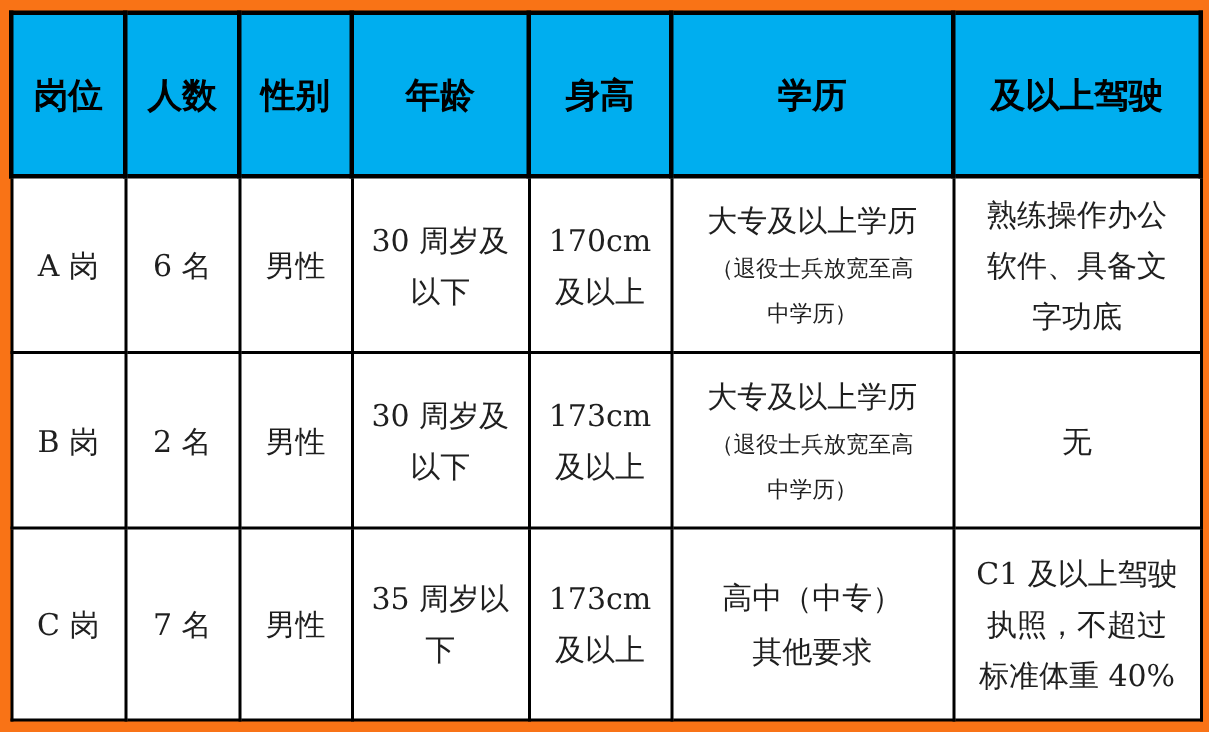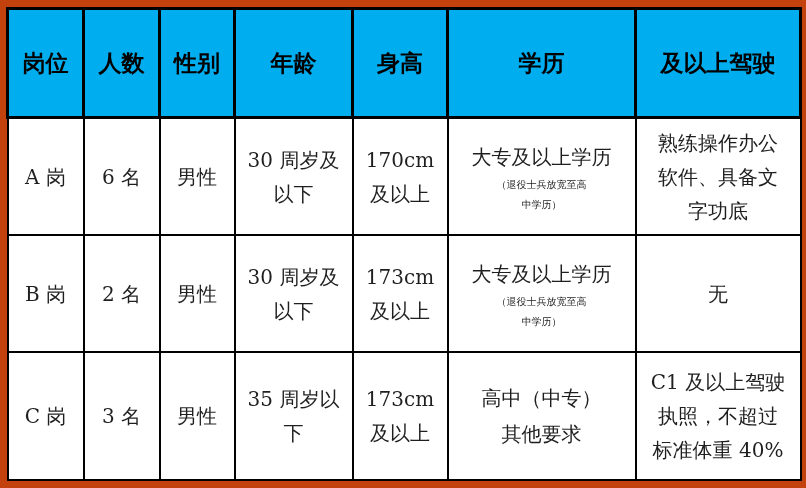--- a/index.html
+++ b/index.html
@@ -1,21 +1,21 @@
 <!DOCTYPE html>
 <html><head>
 <meta charset="utf-8">
 <style>
   html, body { margin: 0; padding: 0; background: #ffffff; }
   .page {
     width: 806px;
     height: 488px;
     box-sizing: border-box;
     padding: 7px 0 0 6px;
-    background: #c2410c;
+    background: #f97316;
     font-family: "DejaVu Serif", serif;
     color: #1f1f1f;
   }
   table.req-table {
     border-collapse: collapse;
     table-layout: fixed;
     width: 793px;
   }
   .req-table th {
     background: #00AEEF;
@@ -39,21 +39,21 @@
     padding: 2px 4px;
   }
   .req-table tr.row-a td, .req-table tr.row-b td { height: 111px; }
   .req-table tr.row-c td { height: 122px; }
   .cell-text { white-space: pre-line; }
   .edu-main { display: block; white-space: pre-line; font-size: 20px; line-height: 1.8; }
   .edu-note {
     display: block;
     white-space: pre-line;
     font-family: "Liberation Sans", sans-serif;
-    font-size: 10px;
+    font-size: 15px;
     line-height: 2.0;
     color: #1f1f1f;
   }
 </style>
 </head>
 <body>
 
 <div class="page">
   <table class="req-table">
     <colgroup>
@@ -104,21 +104,21 @@
 及以上</span></td>
         <td>
           <span class="edu-main">大专及以上学历</span>
           <span class="edu-note">（退役士兵放宽至高
 中学历）</span>
         </td>
         <td><span class="cell-text">无</span></td>
       </tr>
       <tr class="row-c">
         <td><span class="cell-text">C 岗</span></td>
-        <td><span class="cell-text">3 名</span></td>
+        <td><span class="cell-text">7 名</span></td>
         <td><span class="cell-text">男性</span></td>
         <td><span class="cell-text">35 周岁以
 下</span></td>
         <td><span class="cell-text">173cm
 及以上</span></td>
         <td>
           <span class="edu-main">高中（中专）
 其他要求</span>
           <span class="edu-note"></span>
         </td>

